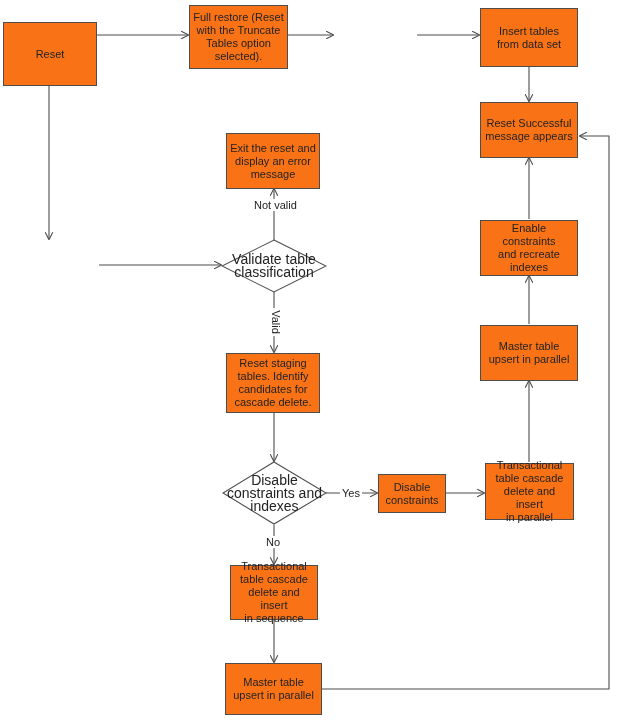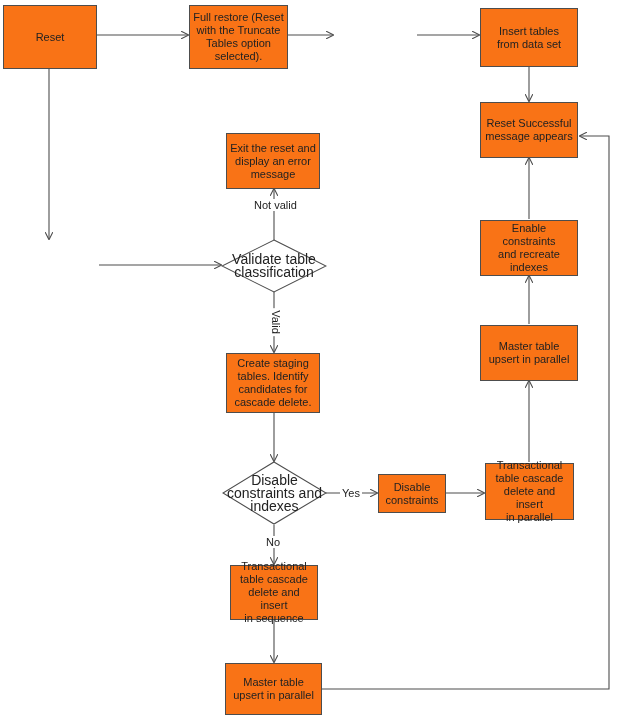--- a/index.html
+++ b/index.html
@@ -122,21 +122,21 @@
       <path d="M 529 324 L 529 276"></path>
 
       <path d="M 529 219 L 529 158"></path>
 
       <path d="M 274 620 L 274 662"></path>
 
       <path d="M 322 689 L 609 689 L 609 136 L 580 136"></path>
     </g>
   </svg>
 
-  <div class="node box" style="left:3px; top:5px; width:94px; height:64px;">
+  <div class="node box" style="left:3px; top:22px; width:94px; height:64px;">
     <span class="label">Reset</span>
   </div>
 
   <div class="node box" style="left:189px; top:5px; width:99px; height:64px;">
     <span class="label">Full restore (Reset with the Truncate Tables option selected).</span>
   </div>
 
 
   <div class="node box" style="left:480px; top:8px; width:98px; height:59px;">
     <span class="label">Insert tables
@@ -161,21 +161,21 @@
     <svg class="diamond-shape" viewBox="0 0 106 54" preserveAspectRatio="none" xmlns="http://www.w3.org/2000/svg">
       <polygon points="53,1 105,27 53,53 1,27" fill="#ffffff" stroke="#4d4d4d" stroke-width="1.1"></polygon>
     </svg>
     <div class="diamond-text">Validate table
 classification</div>
   </div>
 
   <div class="edge-label rot" style="left:262px; top:316px;">Valid</div>
 
   <div class="node box" style="left:226px; top:353px; width:94px; height:60px;">
-    <span class="label">Create staging
+    <span class="label">Reset staging
 tables. Identify
 candidates for
 cascade delete.</span>
   </div>
 
   <div class="node box" style="left:480px; top:220px; width:98px; height:56px;">
     <span class="label">Enable constraints
 and recreate
 indexes</span>
   </div>

